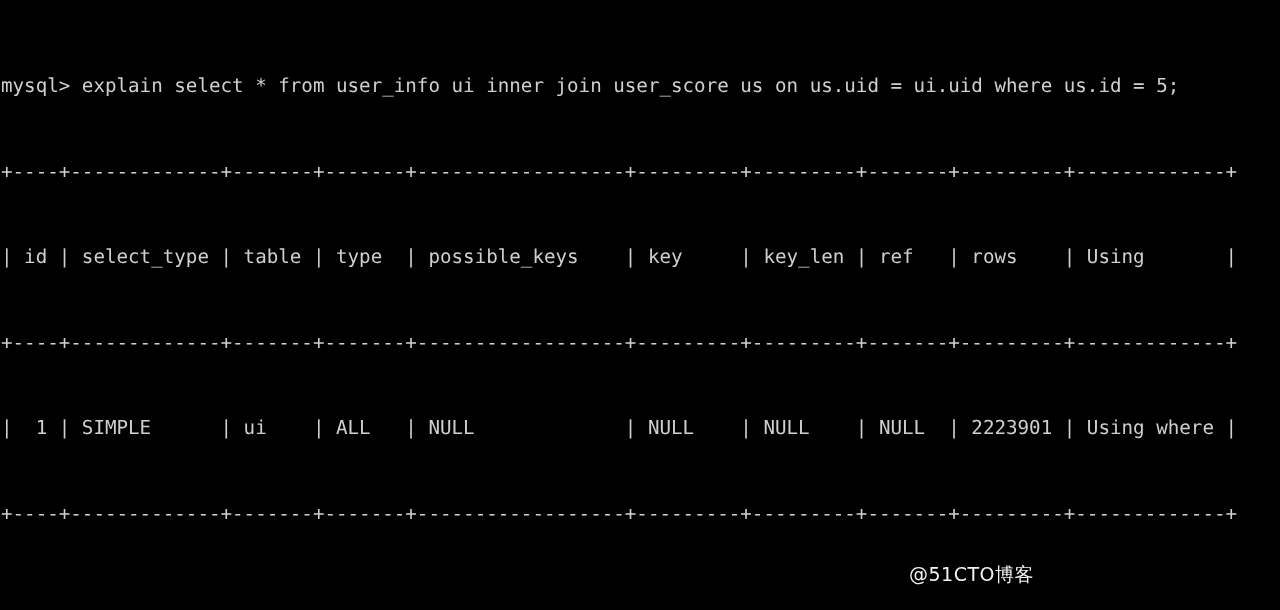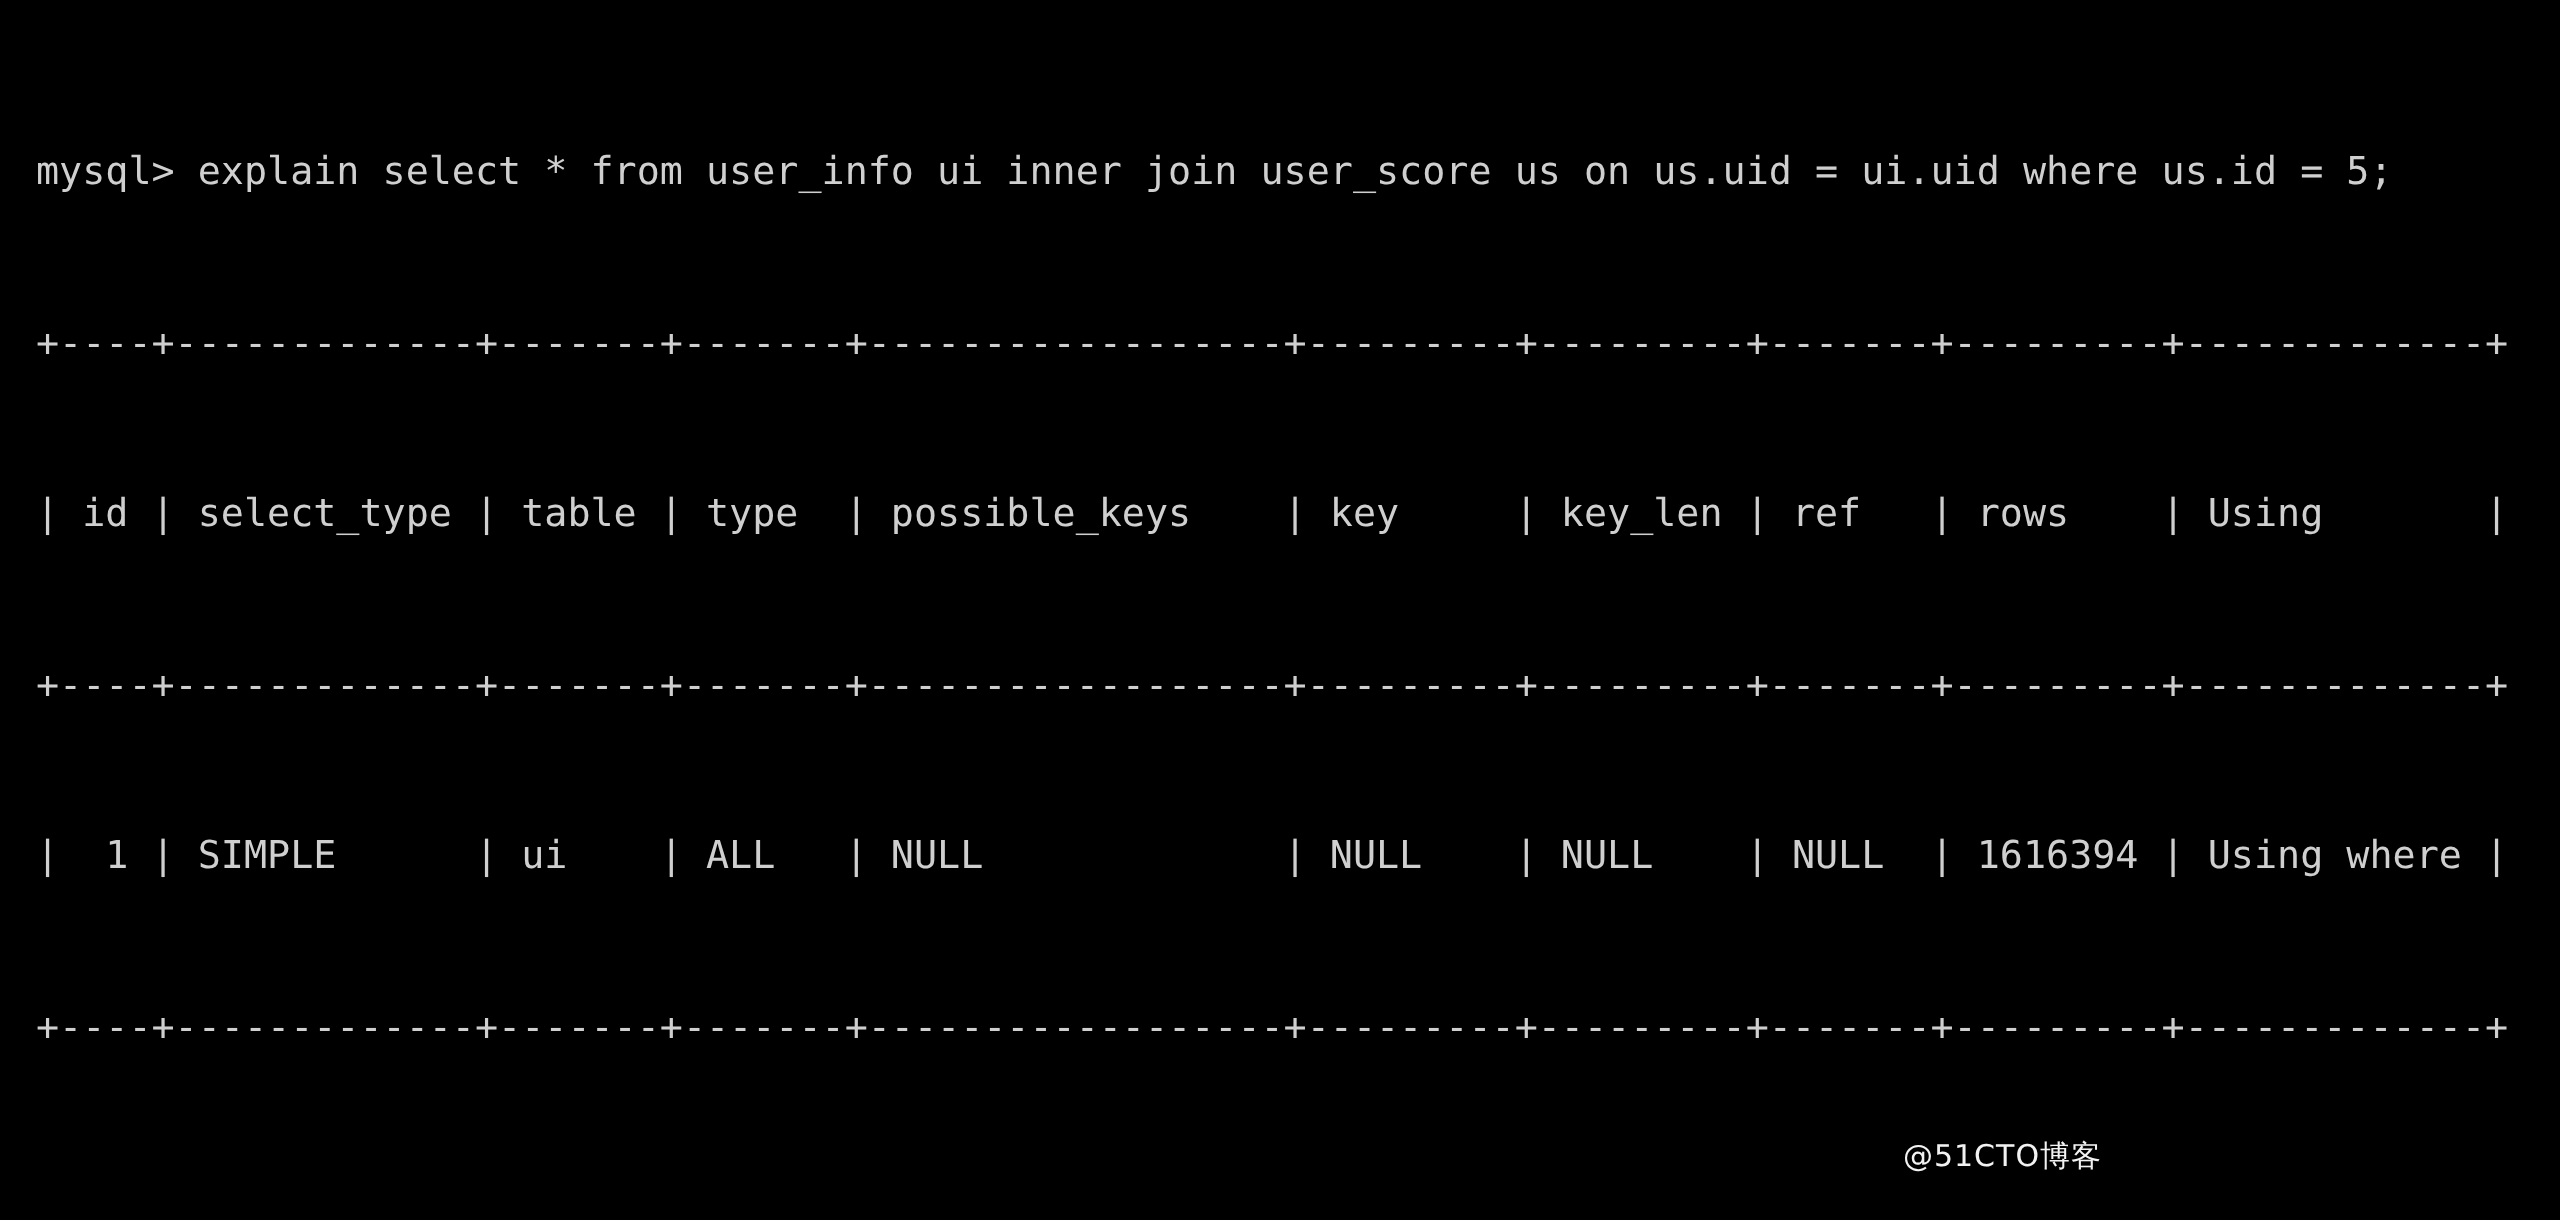--- a/index.html
+++ b/index.html
@@ -9,21 +9,21 @@
   }
   body {
     width: 1280px;
     height: 610px;
     overflow: hidden;
     position: relative;
     font-family: "DejaVu Sans Mono", "Liberation Mono", monospace;
   }
   #terminal {
     position: absolute;
-    left: 17px;
+    left: 0;
     top: 0;
     width: 1048px;
     height: 610px;
     background: #000000;
     color: #d0d0d0;
     padding: 0;
     box-sizing: border-box;
   }
   #screen {
     position: absolute;
@@ -40,37 +40,37 @@
   .line {
     white-space: pre;
     height: 28.5px;
     font-family: "DejaVu Sans Mono", "Liberation Mono", monospace;
   }
   #watermark {
     position: absolute;
     right: 14px;
     bottom: 22px;
     font-family: "DejaVu Sans", "Liberation Sans", sans-serif;
-    font-size: 15px;
+    font-size: 19px;
     color: #ffffff;
     opacity: 0.95;
     letter-spacing: 0.5px;
     white-space: pre;
   }
 </style>
 </head>
 <body>
 
 <div id="terminal">
   <div id="screen">
     <div class="line">mysql&gt; explain select * from user_info ui inner join user_score us on us.uid = ui.uid where us.id = 5;</div>
     <div class="line">+----+-------------+-------+-------+------------------+---------+---------+-------+---------+-------------+</div>
     <div class="line">| id | select_type | table | type  | possible_keys    | key     | key_len | ref   | rows    | Using       |</div>
     <div class="line">+----+-------------+-------+-------+------------------+---------+---------+-------+---------+-------------+</div>
-    <div class="line">|  1 | SIMPLE      | ui    | ALL   | NULL             | NULL    | NULL    | NULL  | 1616394 | Using where |</div>
+    <div class="line">|  1 | SIMPLE      | ui    | ALL   | NULL             | NULL    | NULL    | NULL  | 2223901 | Using where |</div>
     <div class="line">+----+-------------+-------+-------+------------------+---------+---------+-------+---------+-------------+</div>
     
     
     
     
     
     
     
     
     

